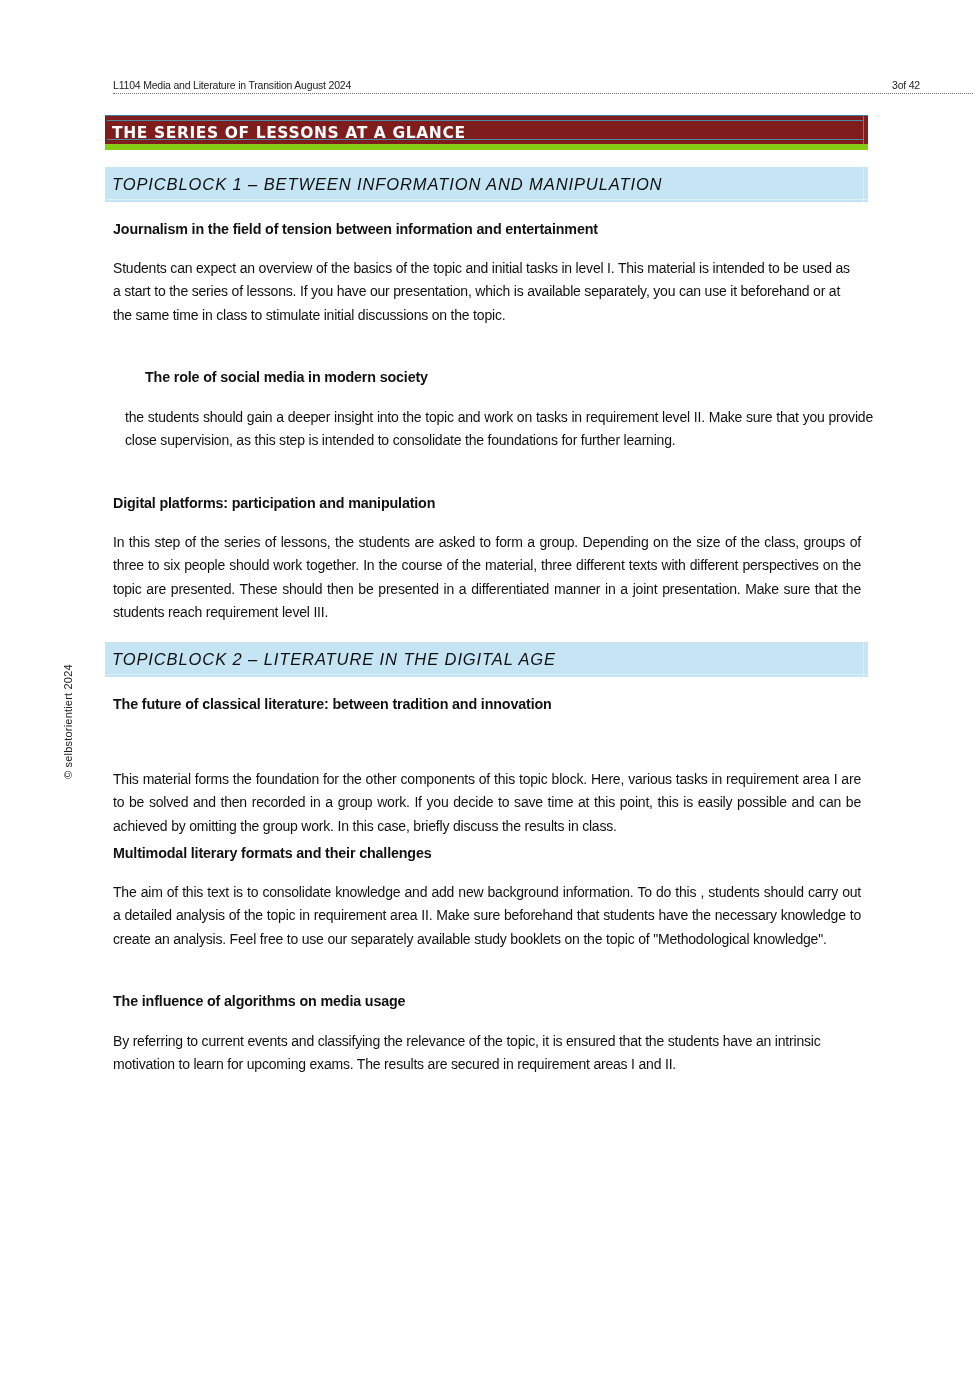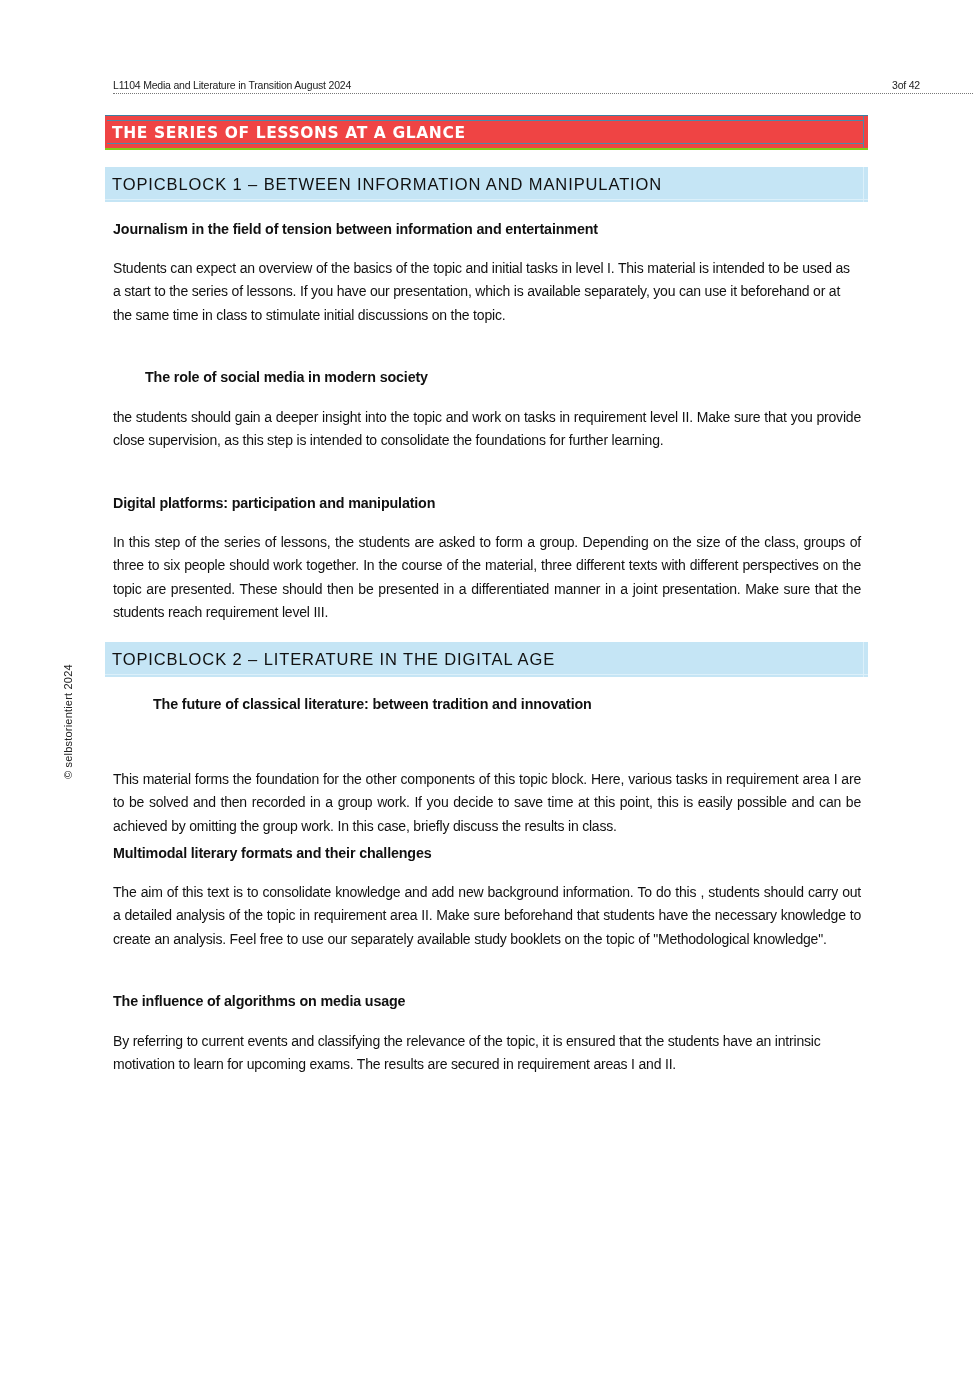--- a/index.html
+++ b/index.html
@@ -16,22 +16,22 @@
   .running-header .page-num { position: absolute; left: 779px; top: 1px; }
 
   .side-copyright {
     position: absolute; left: 62px; top: 779px;
     transform-origin: left top; transform: rotate(-90deg);
     font-size: 11px; white-space: nowrap; color: #222; letter-spacing: 0.2px;
   }
 
   .main-title {
     position: absolute; left: 105px; top: 115px; width: 763px; height: 35px;
-    background: #ef4444; box-sizing: border-box;
-    border-top: 1px solid #3d7fa0; border-bottom: 2px solid #84cc16;
+    background: #7f1d1d; box-sizing: border-box;
+    border-top: 1px solid #3d7fa0; border-bottom: 6px solid #84cc16;
   }
   .main-title::before {
     content: ""; position: absolute; left: 2px; right: 4px; top: 4px; bottom: 4px;
     border-top: 1px solid #4b8aa8; border-bottom: 1px solid #4b8aa8;
   }
   .main-title::after {
     content: ""; position: absolute; right: 4px; top: 0; bottom: 0; width: 1px;
     background: #4b8aa8;
   }
   .main-title span {
@@ -47,21 +47,21 @@
   .topic-bar::after {
     content: ""; position: absolute; right: 4px; top: 0; bottom: 0; width: 1px;
     background: #dcf0fa;
   }
   .topic-bar::before {
     content: ""; position: absolute; left: 0; right: 0; bottom: 2px; height: 1px;
     background: #dcf0fa;
   }
   .topic-bar span {
     position: absolute; left: 7px; top: 8px;
-    font-size: 16.5px; letter-spacing: 0.9px; color: #111;
+    font-size: 16.5px; letter-spacing: 0.9px; color: #111; font-style: italic;
   }
 
   .sub-heading {
     position: absolute; left: 113px; font-weight: bold; font-size: 14.3px;
     letter-spacing: -0.15px; color: #111;
   }
   .para {
     position: absolute; left: 113px; width: 748px;
     font-size: 14px; line-height: 23.3px; letter-spacing: -0.2px; color: #111;
     margin: 0;
@@ -83,29 +83,29 @@
 </div>
 
 <div class="topic-bar" style="top:167px;">
   <span>TOPICBLOCK 1 – BETWEEN INFORMATION AND MANIPULATION</span>
 </div>
 
 <div class="sub-heading" style="top:221px;">Journalism in the field of tension between information and entertainment</div>
 <p class="para" style="top:257px;">Students can expect an overview of the basics of the topic and initial tasks in level I. This material is intended to be used as a start to the series of lessons. If you have our presentation, which is available separately, you can use it beforehand or at the same time in class to stimulate initial discussions on the topic.</p>
 
 <div class="sub-heading" style="top:369px;margin-left:32px;">The role of social media in modern society</div>
-<p class="para justify" style="top:406px;">the students should gain a deeper insight into the topic and work on tasks in requirement level II. Make sure that you provide close supervision, as this step is intended to consolidate the foundations for further learning.</p>
+<p class="para justify" style="top:406px;margin-left:12px;">the students should gain a deeper insight into the topic and work on tasks in requirement level II. Make sure that you provide close supervision, as this step is intended to consolidate the foundations for further learning.</p>
 
 <div class="sub-heading" style="top:495px;">Digital platforms: participation and manipulation</div>
 <p class="para justify" style="top:531px;">In this step of the series of lessons, the students are asked to form a group. Depending on the size of the class, groups of three to six people should work together. In the course of the material, three different texts with different perspectives on the topic are presented. These should then be presented in a differentiated manner in a joint presentation. Make sure that the students reach requirement level III.</p>
 
 <div class="topic-bar" style="top:642px;">
   <span>TOPICBLOCK 2 – LITERATURE IN THE DIGITAL AGE</span>
 </div>
 
-<div class="sub-heading" style="top:696px;margin-left:40px;">The future of classical literature: between tradition and innovation</div>
+<div class="sub-heading" style="top:696px;">The future of classical literature: between tradition and innovation</div>
 <p class="para justify" style="top:768px;">This material forms the foundation for the other components of this topic block. Here, various tasks in requirement area I are to be solved and then recorded in a group work. If you decide to save time at this point, this is easily possible and can be achieved by omitting the group work. In this case, briefly discuss the results in class.</p>
 
 <div class="sub-heading" style="top:845px;">Multimodal literary formats and their challenges</div>
 <p class="para justify" style="top:881px;">The aim of this text is to consolidate knowledge and add new background information. To do this , students should carry out a detailed analysis of the topic in requirement area II. Make sure beforehand that students have the necessary knowledge to create an analysis. Feel free to use our separately available study booklets on the topic of "Methodological knowledge".</p>
 
 <div class="sub-heading" style="top:993px;text-align:right;">The influence of algorithms on media usage</div>
 <p class="para" style="top:1030px;">By referring to current events and classifying the relevance of the topic, it is ensured that the students have an intrinsic motivation to learn for upcoming exams. The results are secured in requirement areas I and II.</p>
 
 </body></html>

